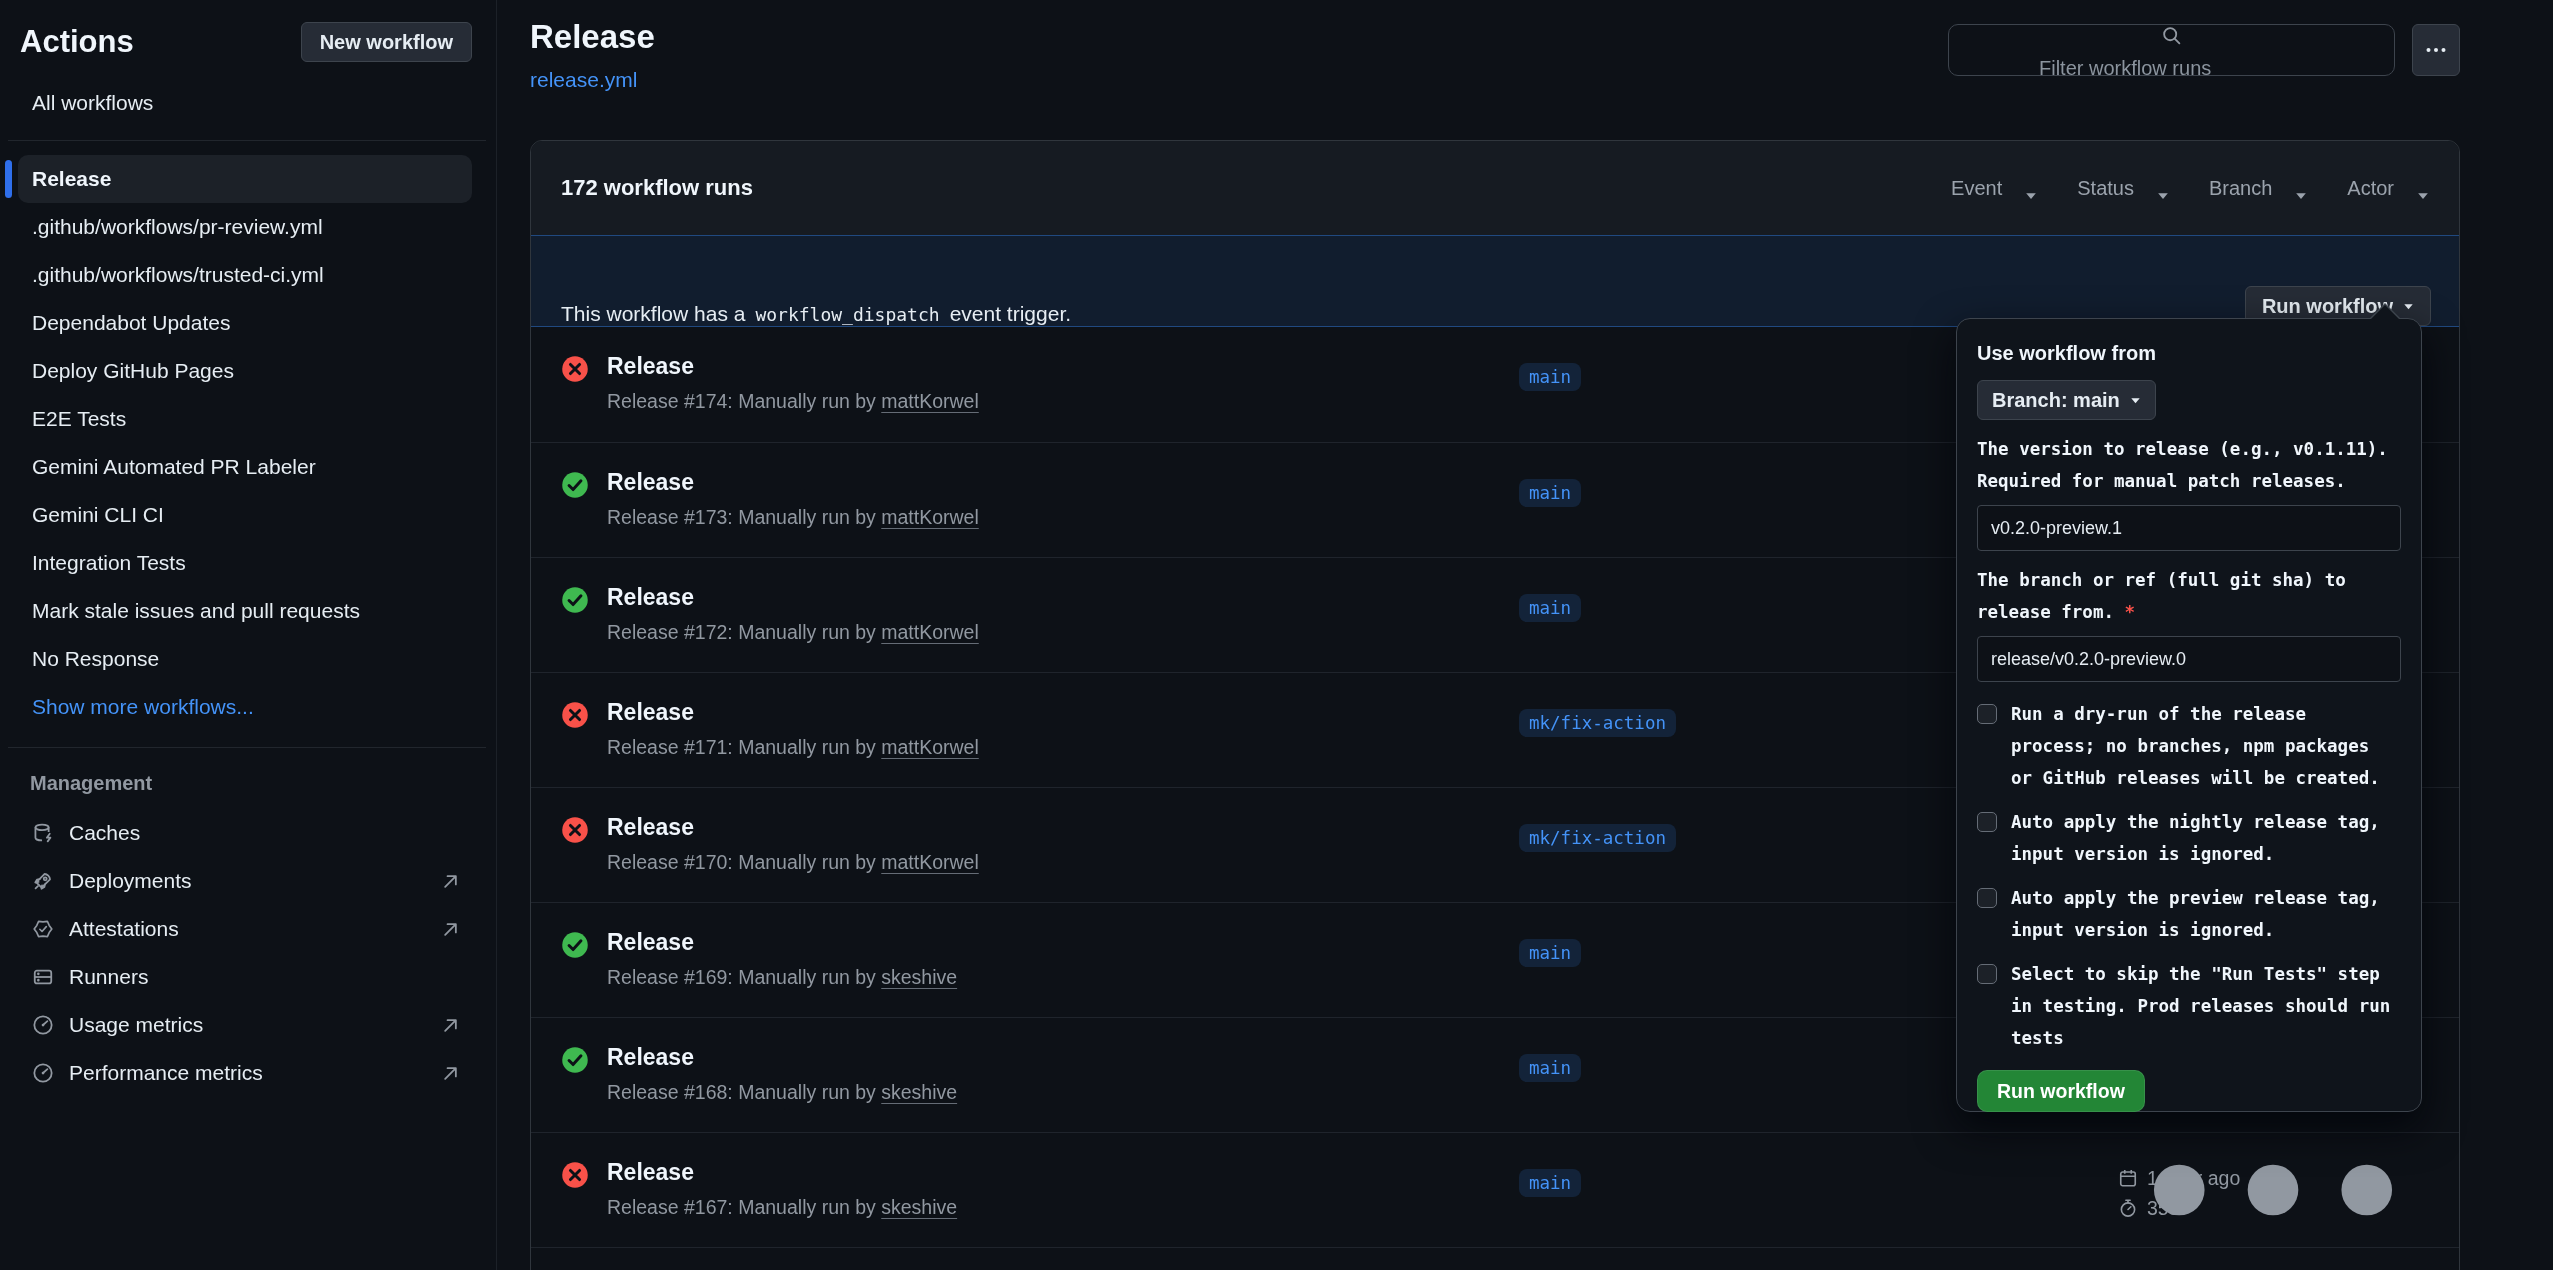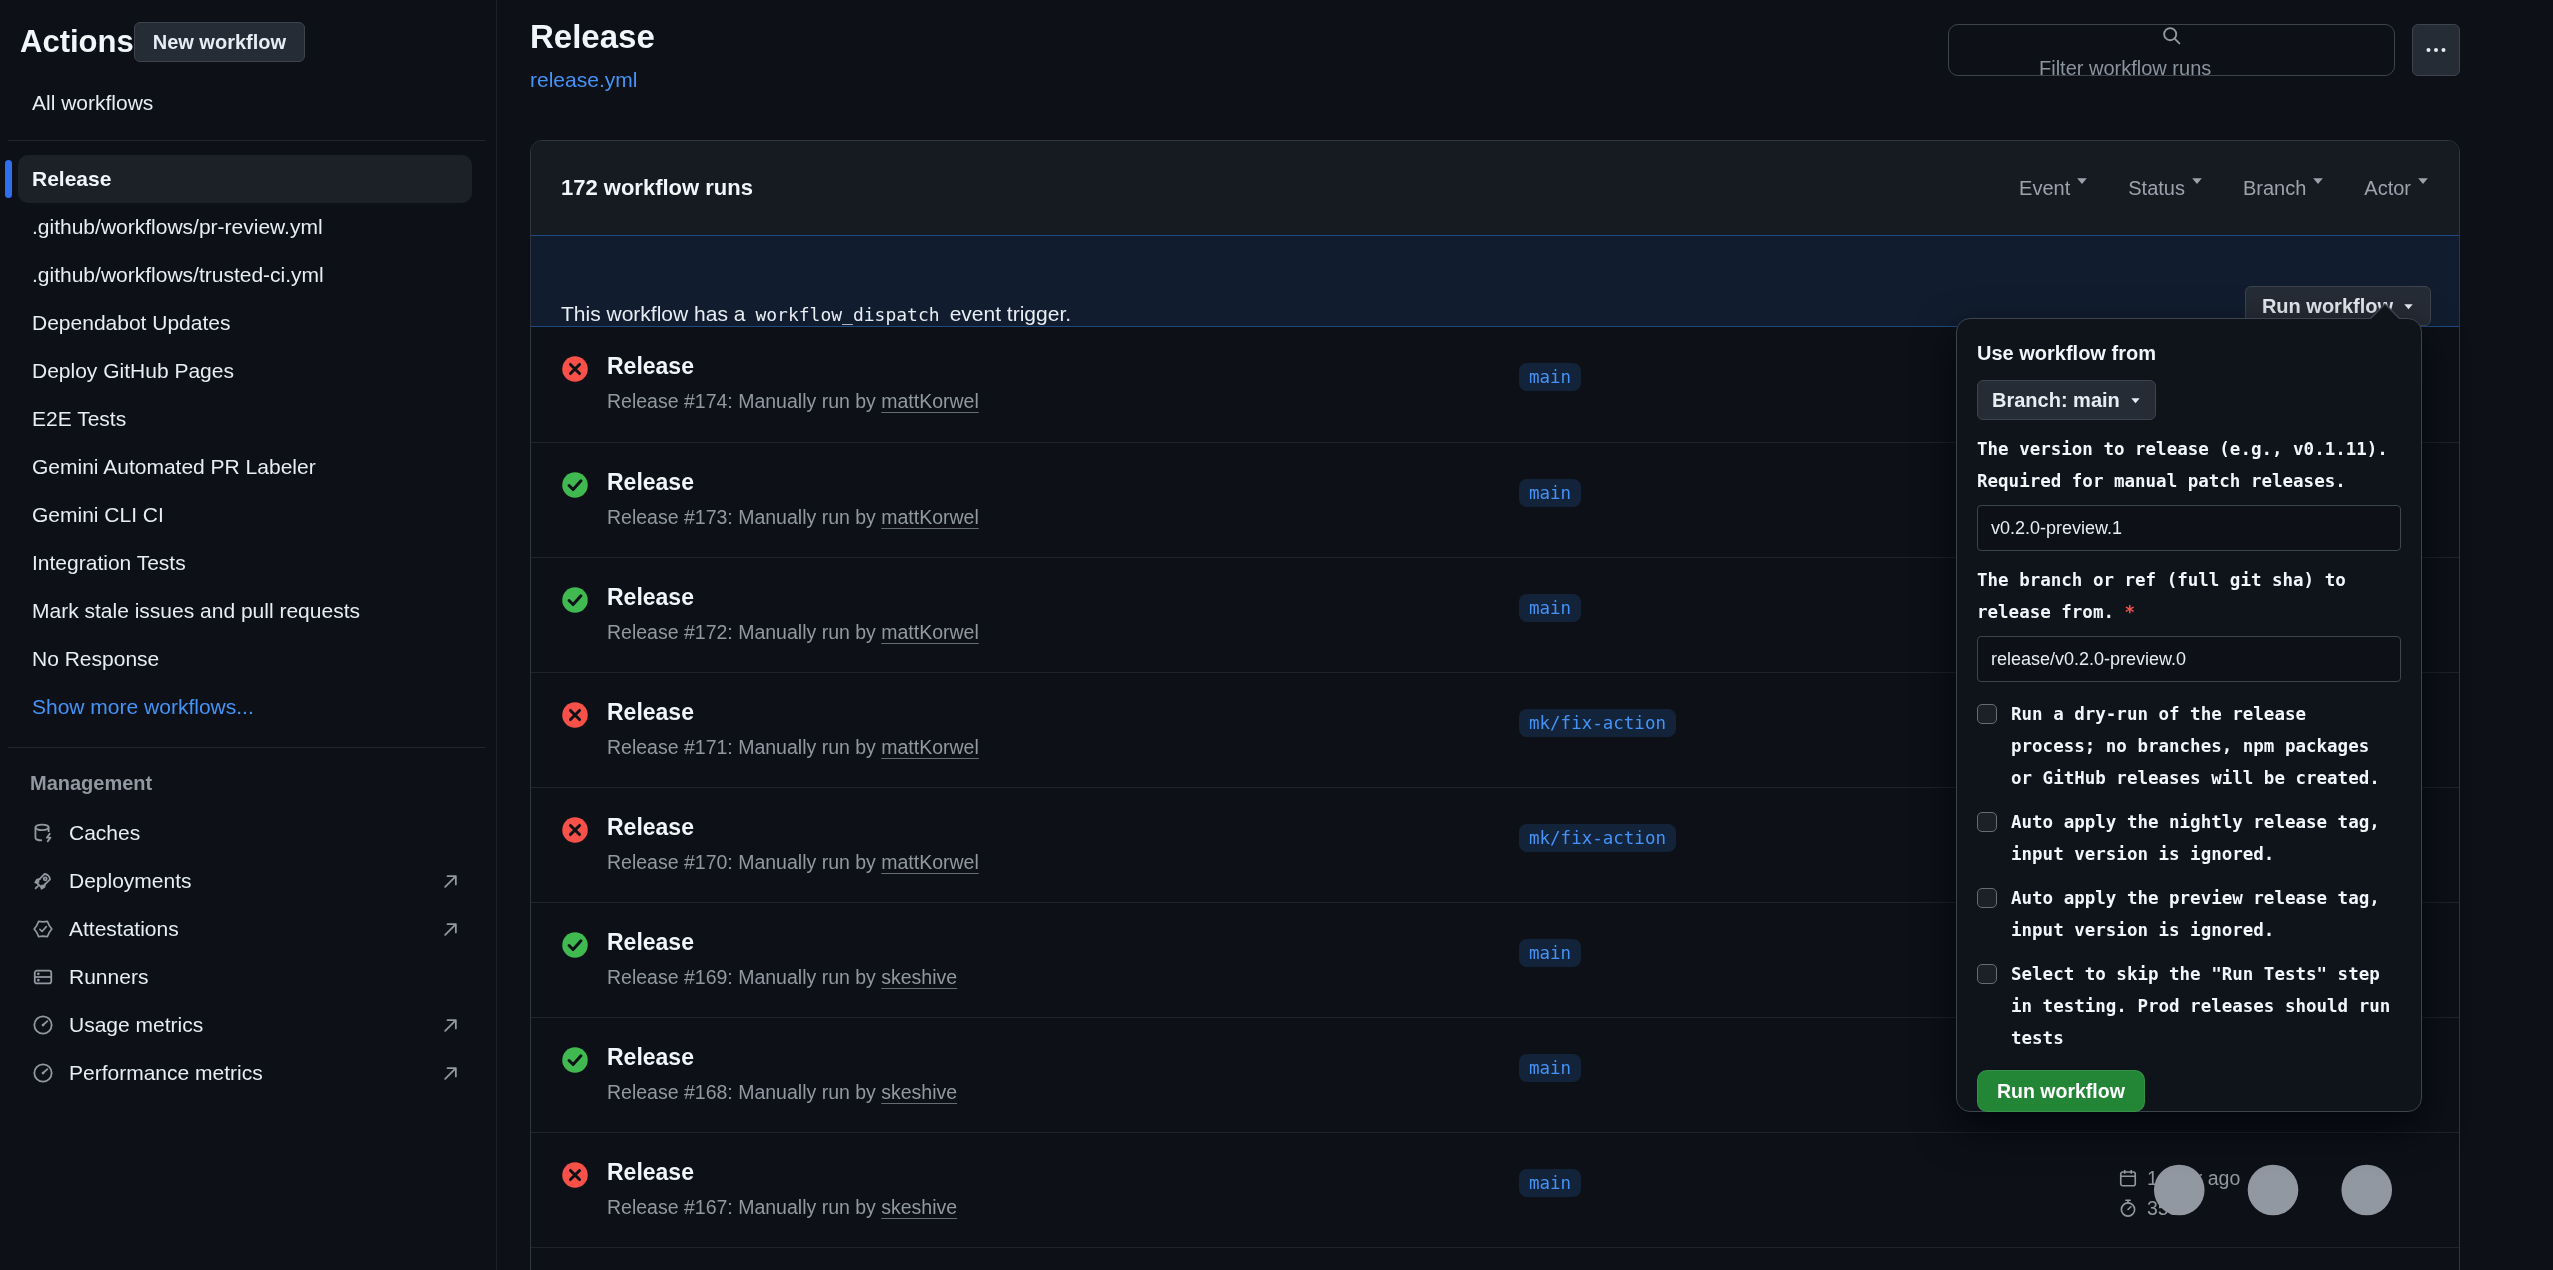--- a/index.html
+++ b/index.html
@@ -8,21 +8,21 @@
     background:#0d1117; color:#e6edf3;
     font-family:"Liberation Sans", sans-serif;
     display:flex; position:relative;
   }
   .ic svg { display:block; width:100%; height:100%; }
   button { font-family:inherit; background:none; border:none; color:inherit; cursor:pointer; }
   a { text-decoration:none; color:inherit; }
 
   
   .sidebar { width:497px; min-width:497px; border-right:1px solid #1c2128; padding-top:22px; background:#0d1117; }
-  .sidebar-head { display:flex; align-items:center; padding:0 24px 0 20px; }
+  .sidebar-head { display:flex; justify-content:space-between; align-items:center; padding:0 24px 0 20px; }
   .sidebar-title { font-size:31px; font-weight:700; color:#f0f6fc; line-height:38px; }
   .btn { display:inline-flex; align-items:center; gap:10px; background:#262c36; border:1px solid #3d444d;
          border-radius:6px; color:#e6edf3; font-size:20px; font-weight:600; }
   .btn-new { height:40px; padding:0 18px; }
   .all-workflows { margin:20px 24px 0 18px; padding:0 14px; height:42px; display:flex; align-items:center;
                    font-size:21px; border-radius:10px; color:#e6edf3; }
   .side-div { border:0; border-top:1px solid #21262d; margin:16px 10px 0 8px; }
   .nav { margin-top:14px; }
   .nav-item { position:relative; margin:0 24px 0 18px; height:48px; display:flex; align-items:center;
               padding:0 14px; font-size:21px; color:#e6edf3; border-radius:10px; white-space:nowrap; }
@@ -48,21 +48,21 @@
   .filter-box input { flex:1; background:transparent; border:none; outline:none; color:#e6edf3; font-size:20px; font-family:inherit; }
   .filter-box input::placeholder { color:#8b949e; }
   .kebab-btn { width:48px; height:52px; display:flex; align-items:center; justify-content:center; }
   .kebab-btn .ic { width:24px; height:24px; color:#e6edf3; }
 
   .list { margin-top:46px; margin-right:93px; border:1px solid #30363d; border-radius:12px 12px 0 0;
           overflow:hidden; height:1200px; background:#0d1117; }
   .list-head { height:94px; background:#161b22; display:flex; align-items:center; justify-content:space-between; padding:0 30px; }
   .count { font-size:22px; font-weight:700; color:#f0f6fc; }
   .filters { display:flex; gap:40px; }
-  .filter-btn { display:flex; align-items:flex-start; gap:6px; font-size:20px; color:#9ba3ad; }
+  .filter-btn { display:flex; align-items:flex-end; gap:23px; font-size:20px; color:#9ba3ad; }
   .caret { width:12px; height:8px; color:currentColor; }
   .banner { height:92px; background:rgba(56,139,253,0.10); border-top:1px solid rgba(56,139,253,0.4);
             border-bottom:1px solid rgba(56,139,253,0.4); display:flex; align-items:flex-end; padding:0 28px 0 30px; }
   .banner-text { font-size:21px; color:#e6edf3; }
   .banner-code { font-family:"DejaVu Sans Mono", monospace; font-size:18px; margin:0 10px; }
   .btn-run { margin-left:auto; height:40px; padding:0 16px; }
   .btn-run .caret { width:11px; height:7px; }
 
   .run-row { position:relative; height:115px; border-top:1px solid #1f242c; padding:24px 0 0 30px; display:flex; }
   .run-row:first-of-type { border-top:none; }

